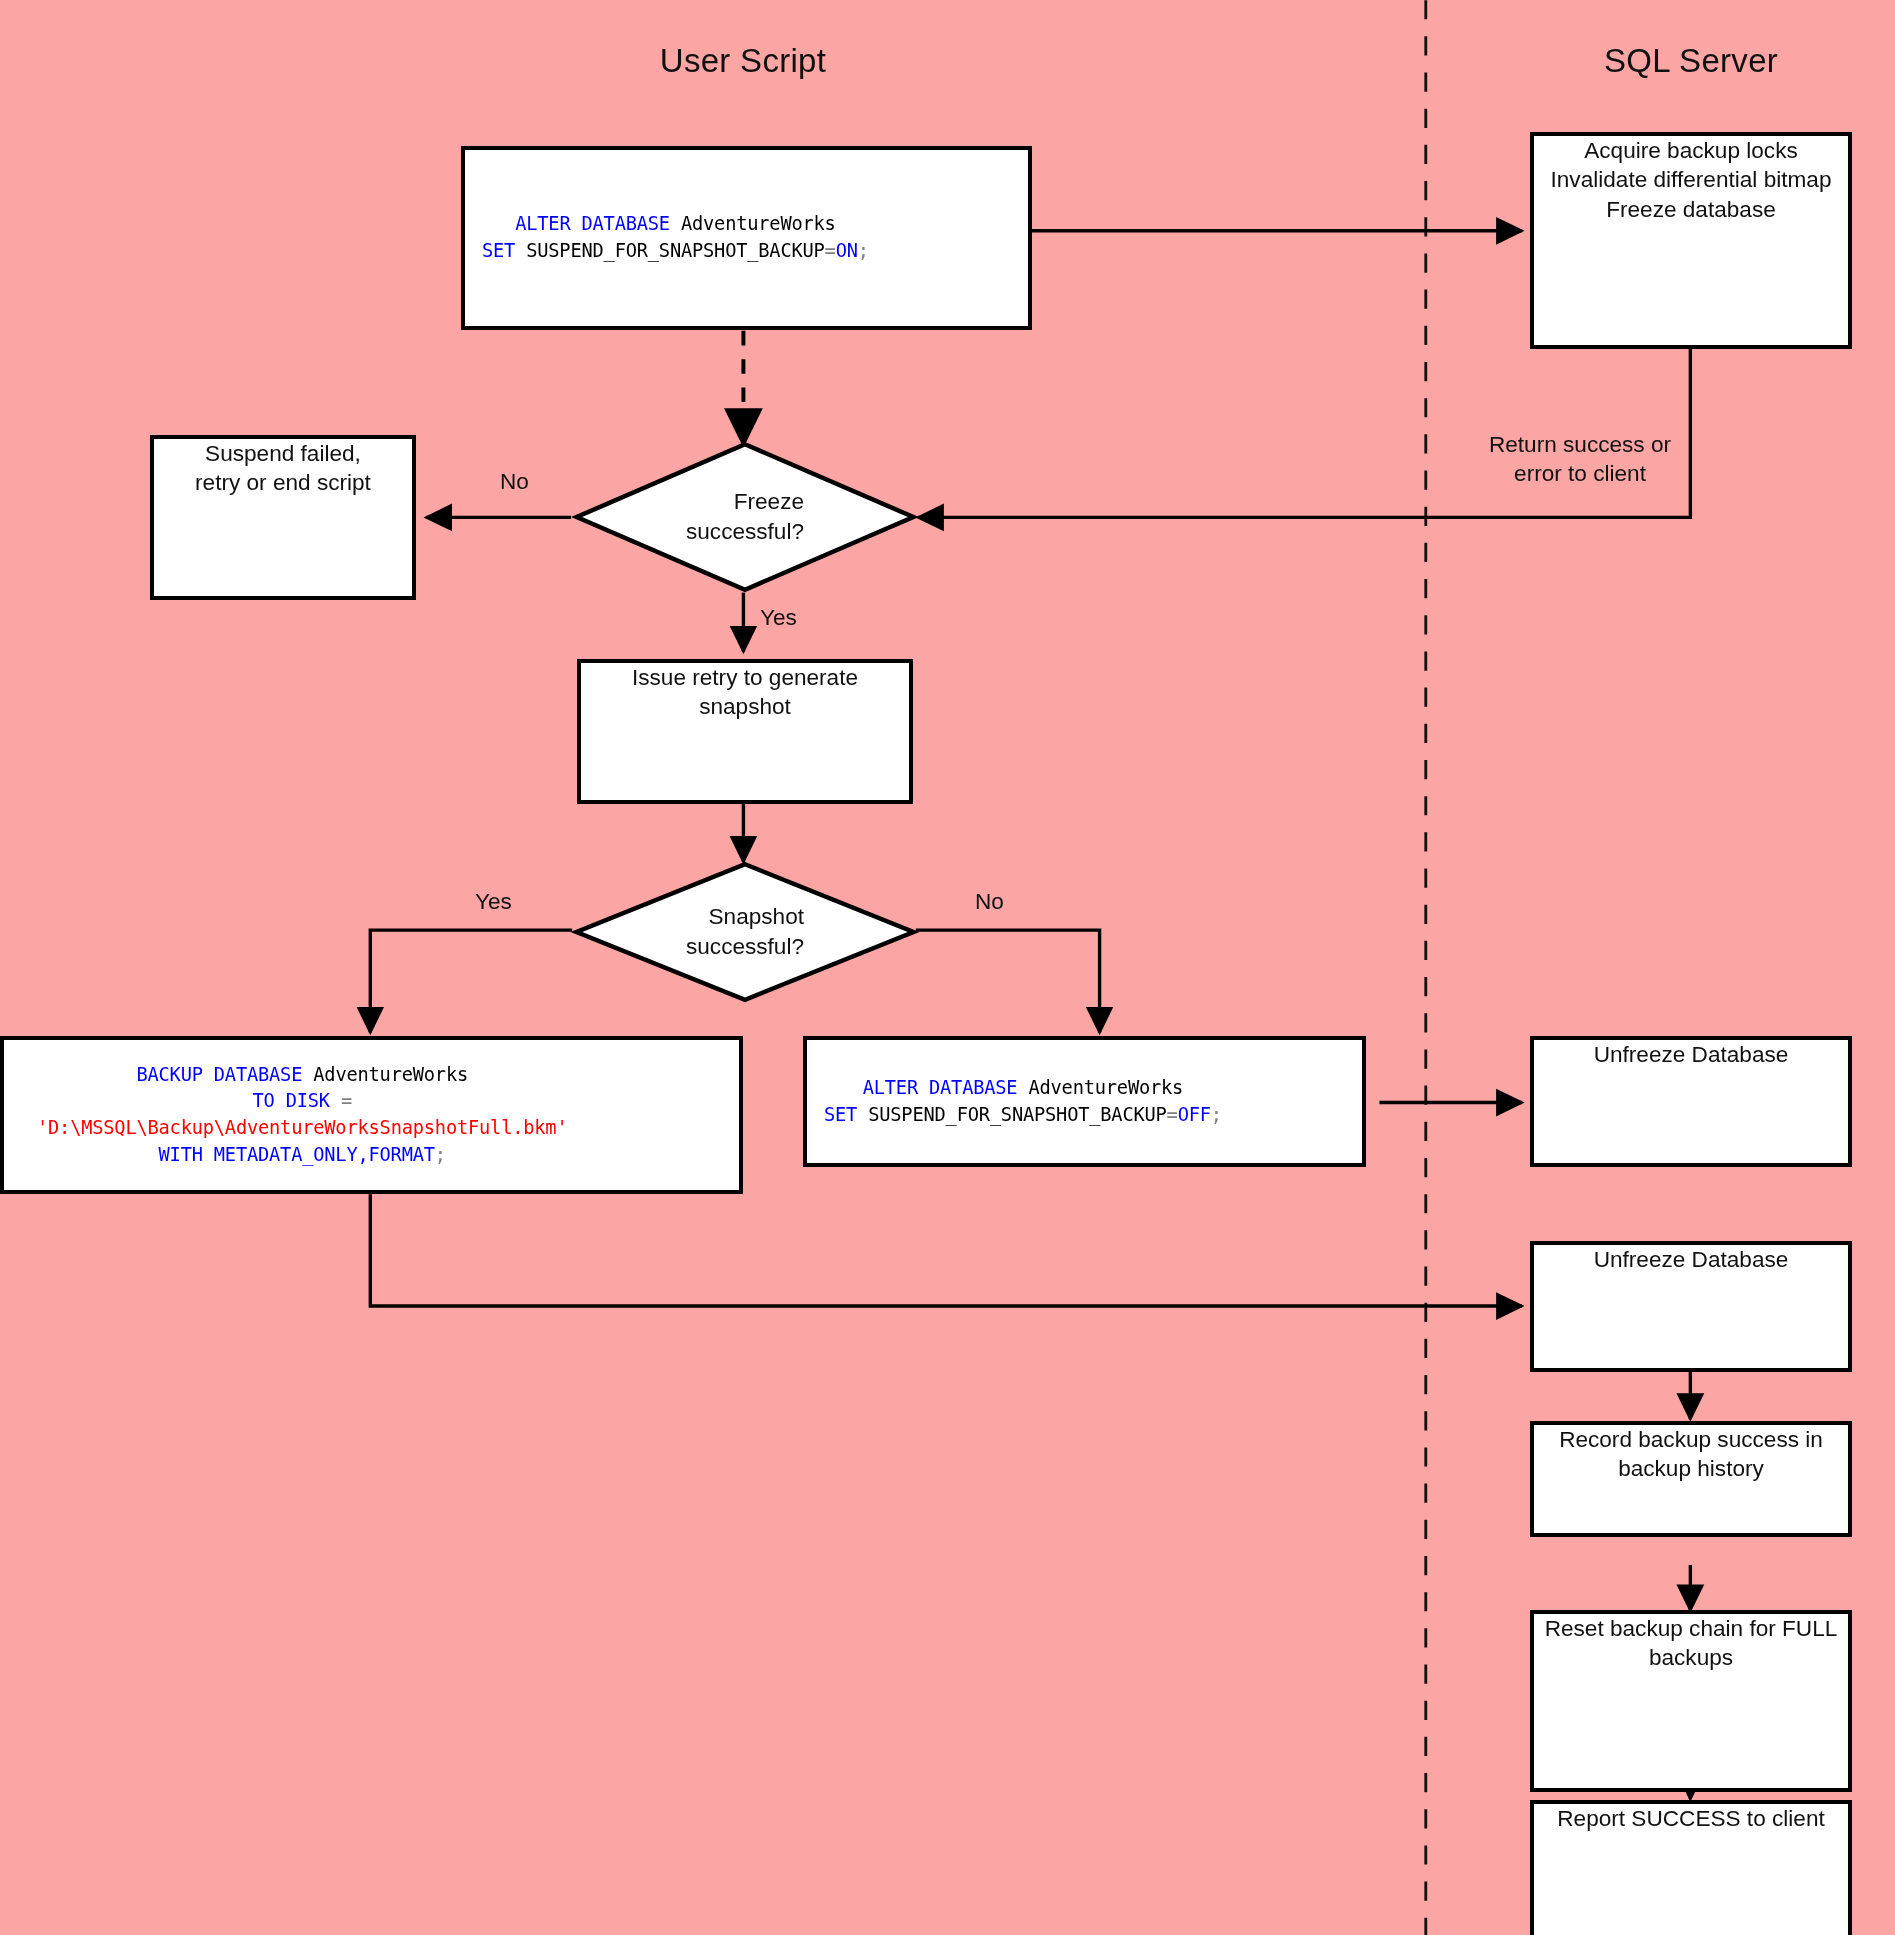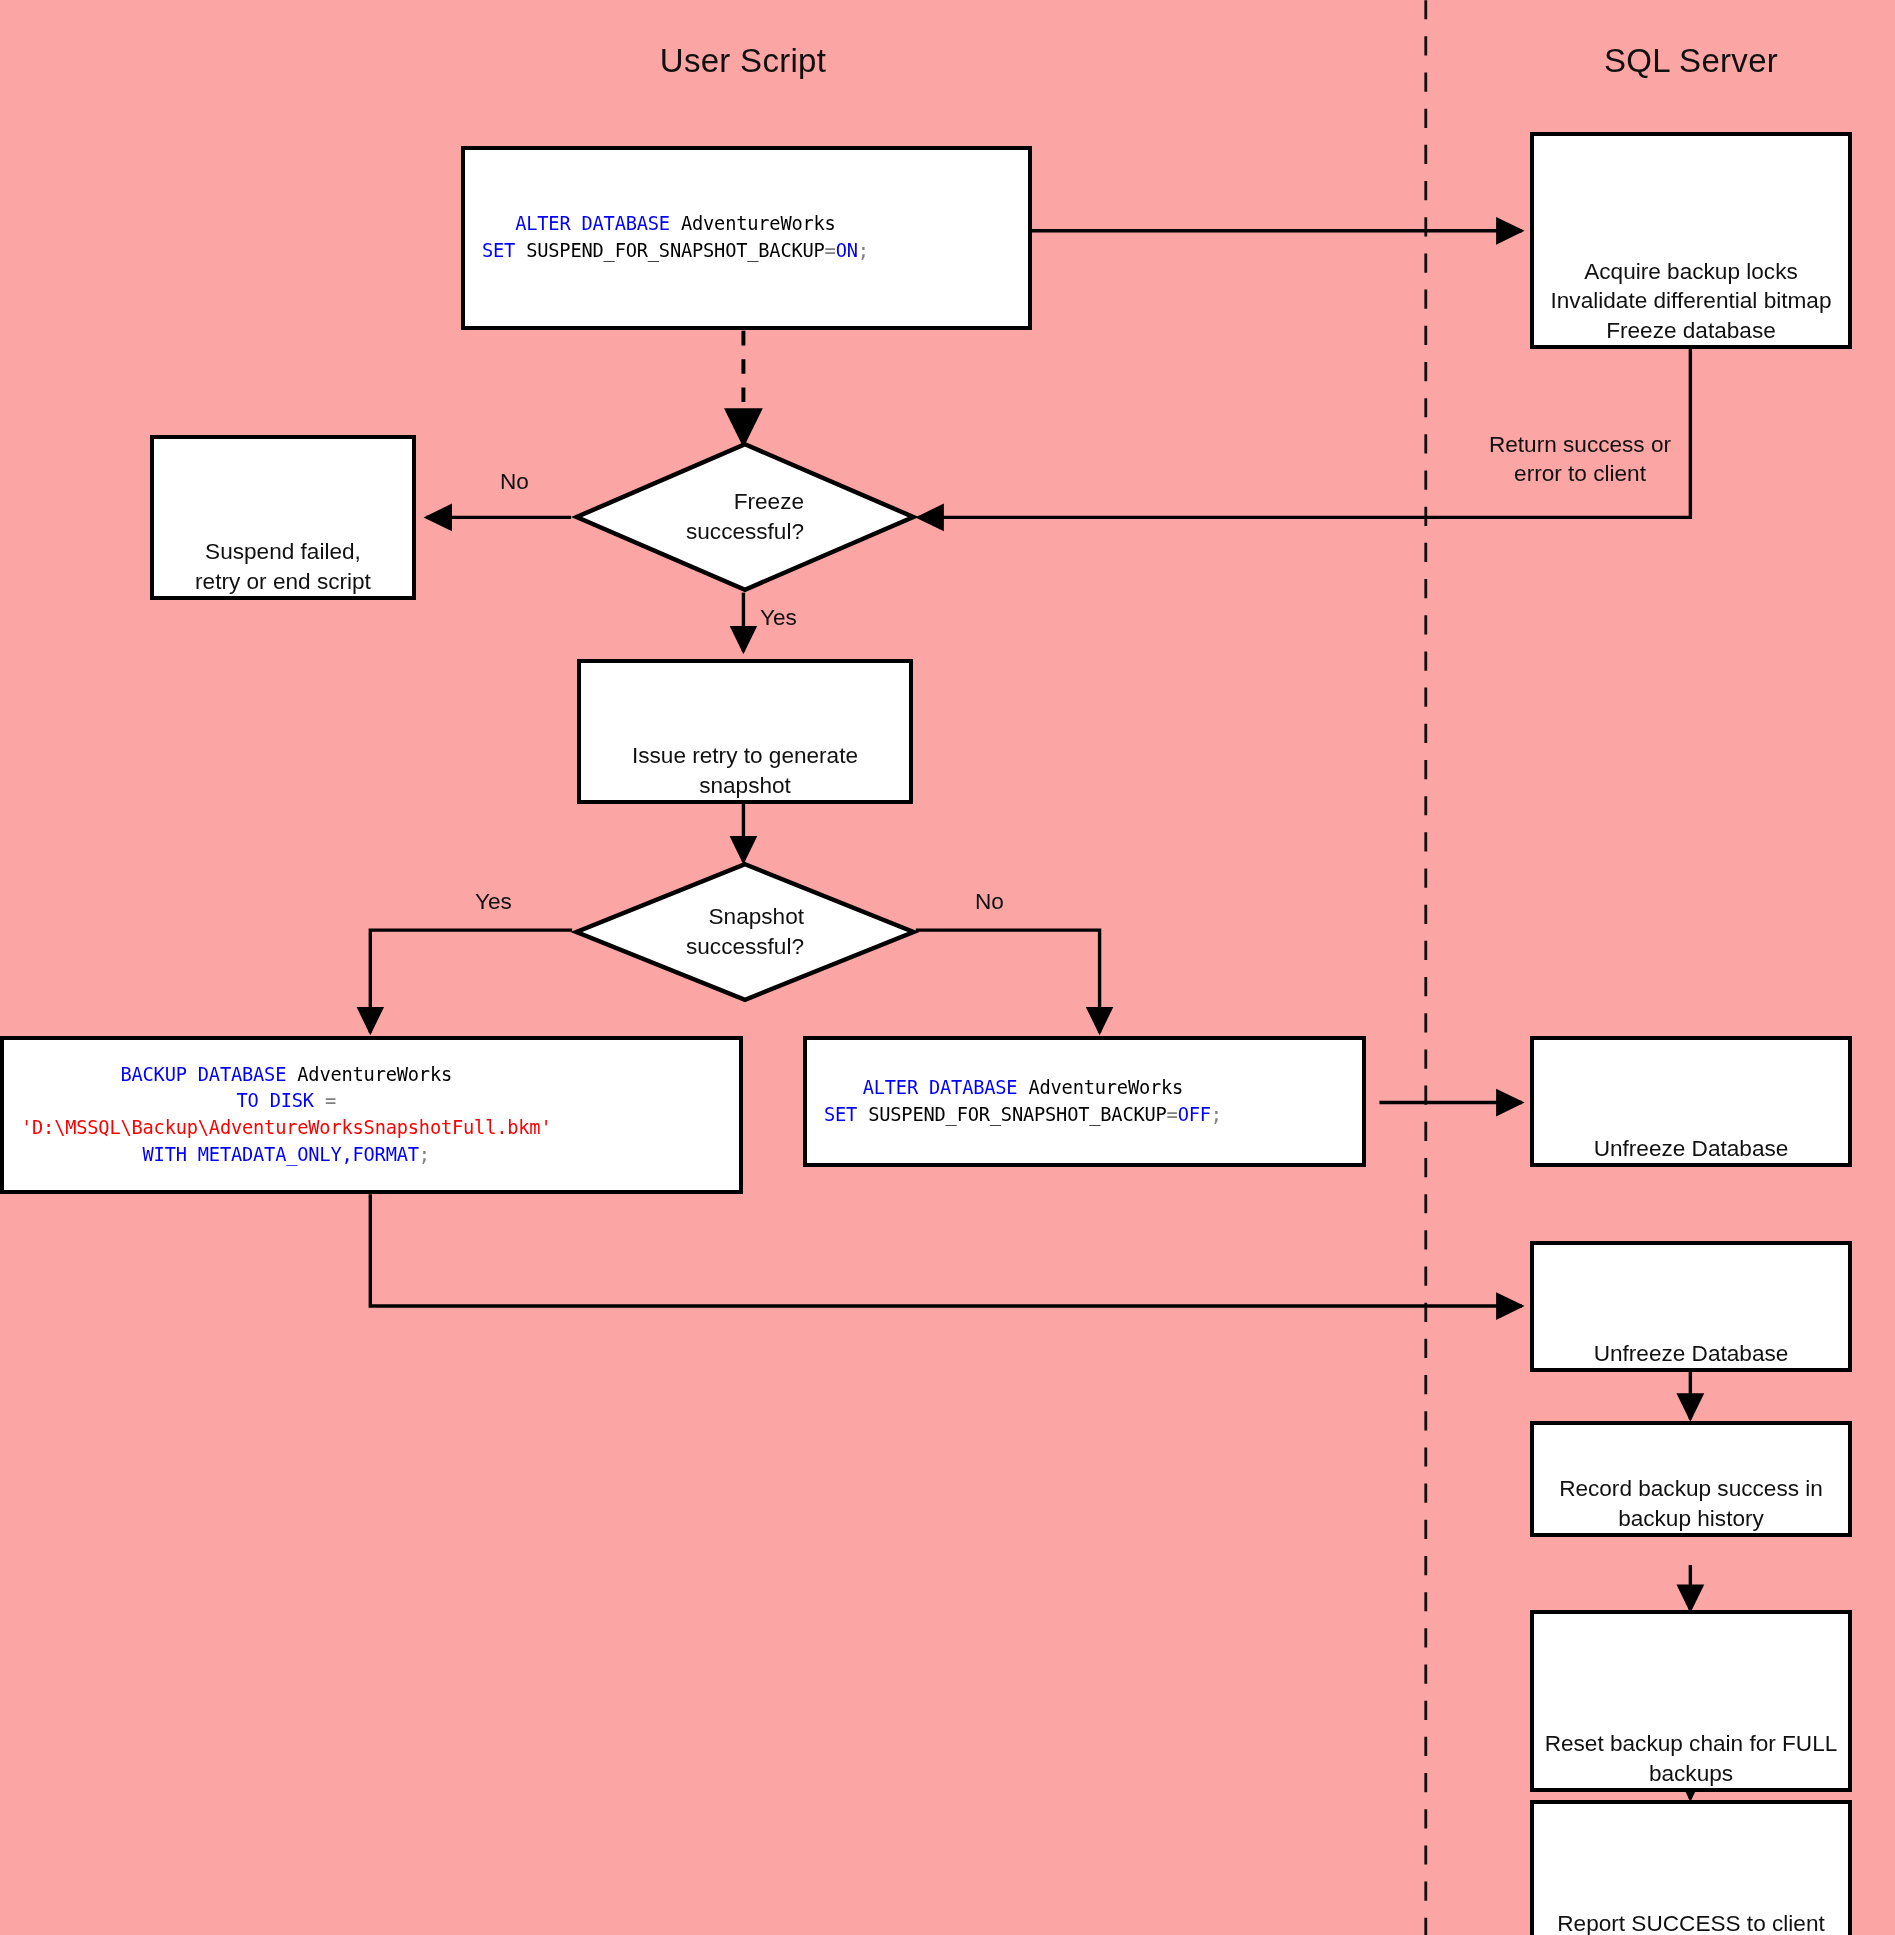--- a/index.html
+++ b/index.html
@@ -20,21 +20,21 @@
     letter-spacing:0.3px;
     white-space:nowrap;
   }
 
   .node{
     position:absolute;
     background:#ffffff;
     border:4px solid #000000;
     box-sizing:border-box;
     display:flex;
-    align-items:flex-end;
+    align-items:flex-start;
     justify-content:center;
   }
   .node .txt{
     text-align:center;
     font-size:22.6px;
     line-height:1.30;
     color:#111;
     padding:0 8px;
   }
 
@@ -171,21 +171,21 @@
 
   <div class="diamond" style="left:574px;top:862px;width:342px;height:140px;">
     <svg width="342" height="140" viewBox="0 0 605 248" xmlns="http://www.w3.org/2000/svg">
       <polygon points="302.5,4 601,124 302.5,244 4,124" fill="#ffffff" stroke="#000000" stroke-width="8"></polygon>
     </svg>
     <div class="dtxt" style="white-space:pre-line;">Snapshot
 successful?</div>
   </div>
 
   <div class="node code" style="left:0px;top:1036px;width:743px;height:158px;">
-    <div class="txt" style="padding-left:17px;"><span class="kw">BACKUP DATABASE </span><span class="id">AdventureWorks</span>
+    <div class="txt" style="padding-left:33px;"><span class="kw">BACKUP DATABASE </span><span class="id">AdventureWorks</span>
 <span class="kw">TO DISK </span><span class="op">=</span>
 <span class="str">'D:\MSSQL\Backup\AdventureWorksSnapshotFull.bkm'</span>
 <span class="kw">WITH METADATA_ONLY,FORMAT</span><span class="op">;</span></div>
   </div>
 
   <div class="node code" style="left:803px;top:1036px;width:563px;height:131px;">
     <div class="txt"><span class="kw">ALTER DATABASE </span><span class="id">AdventureWorks</span>
 <span class="kw">SET </span><span class="id">SUSPEND_FOR_SNAPSHOT_BACKUP</span><span class="op">=</span><span class="kw">OFF</span><span class="op">;</span></div>
   </div>
 

